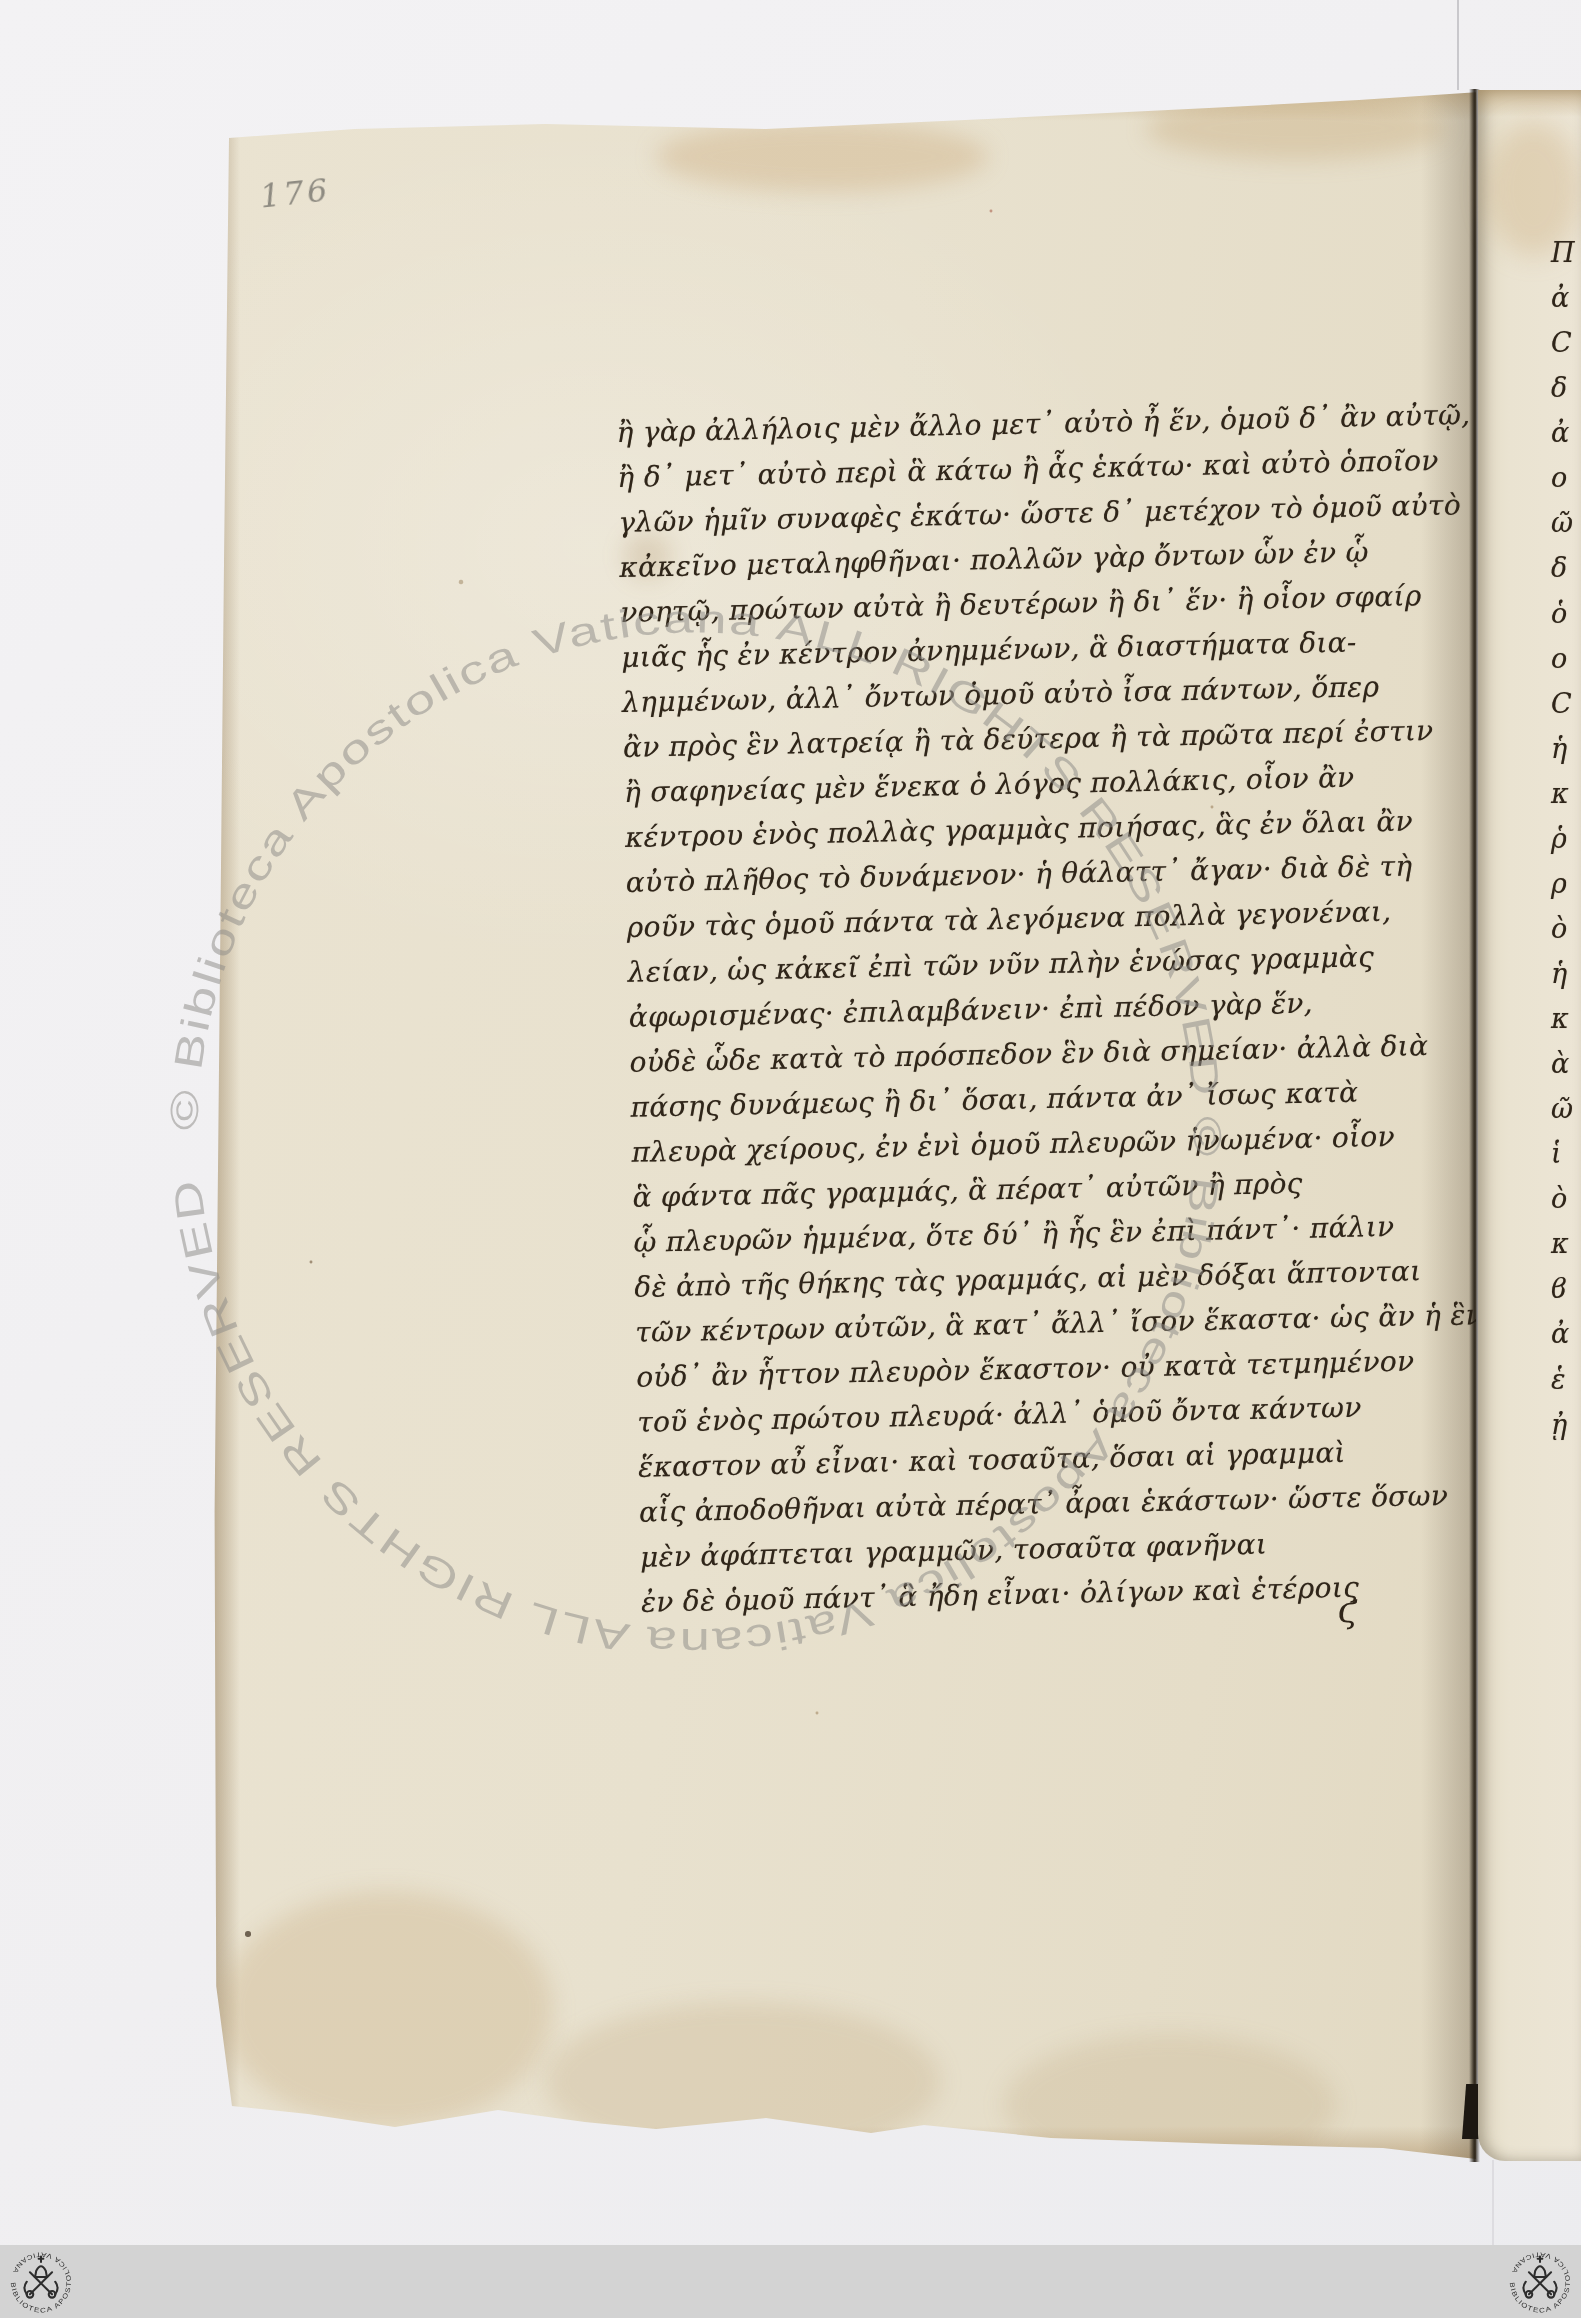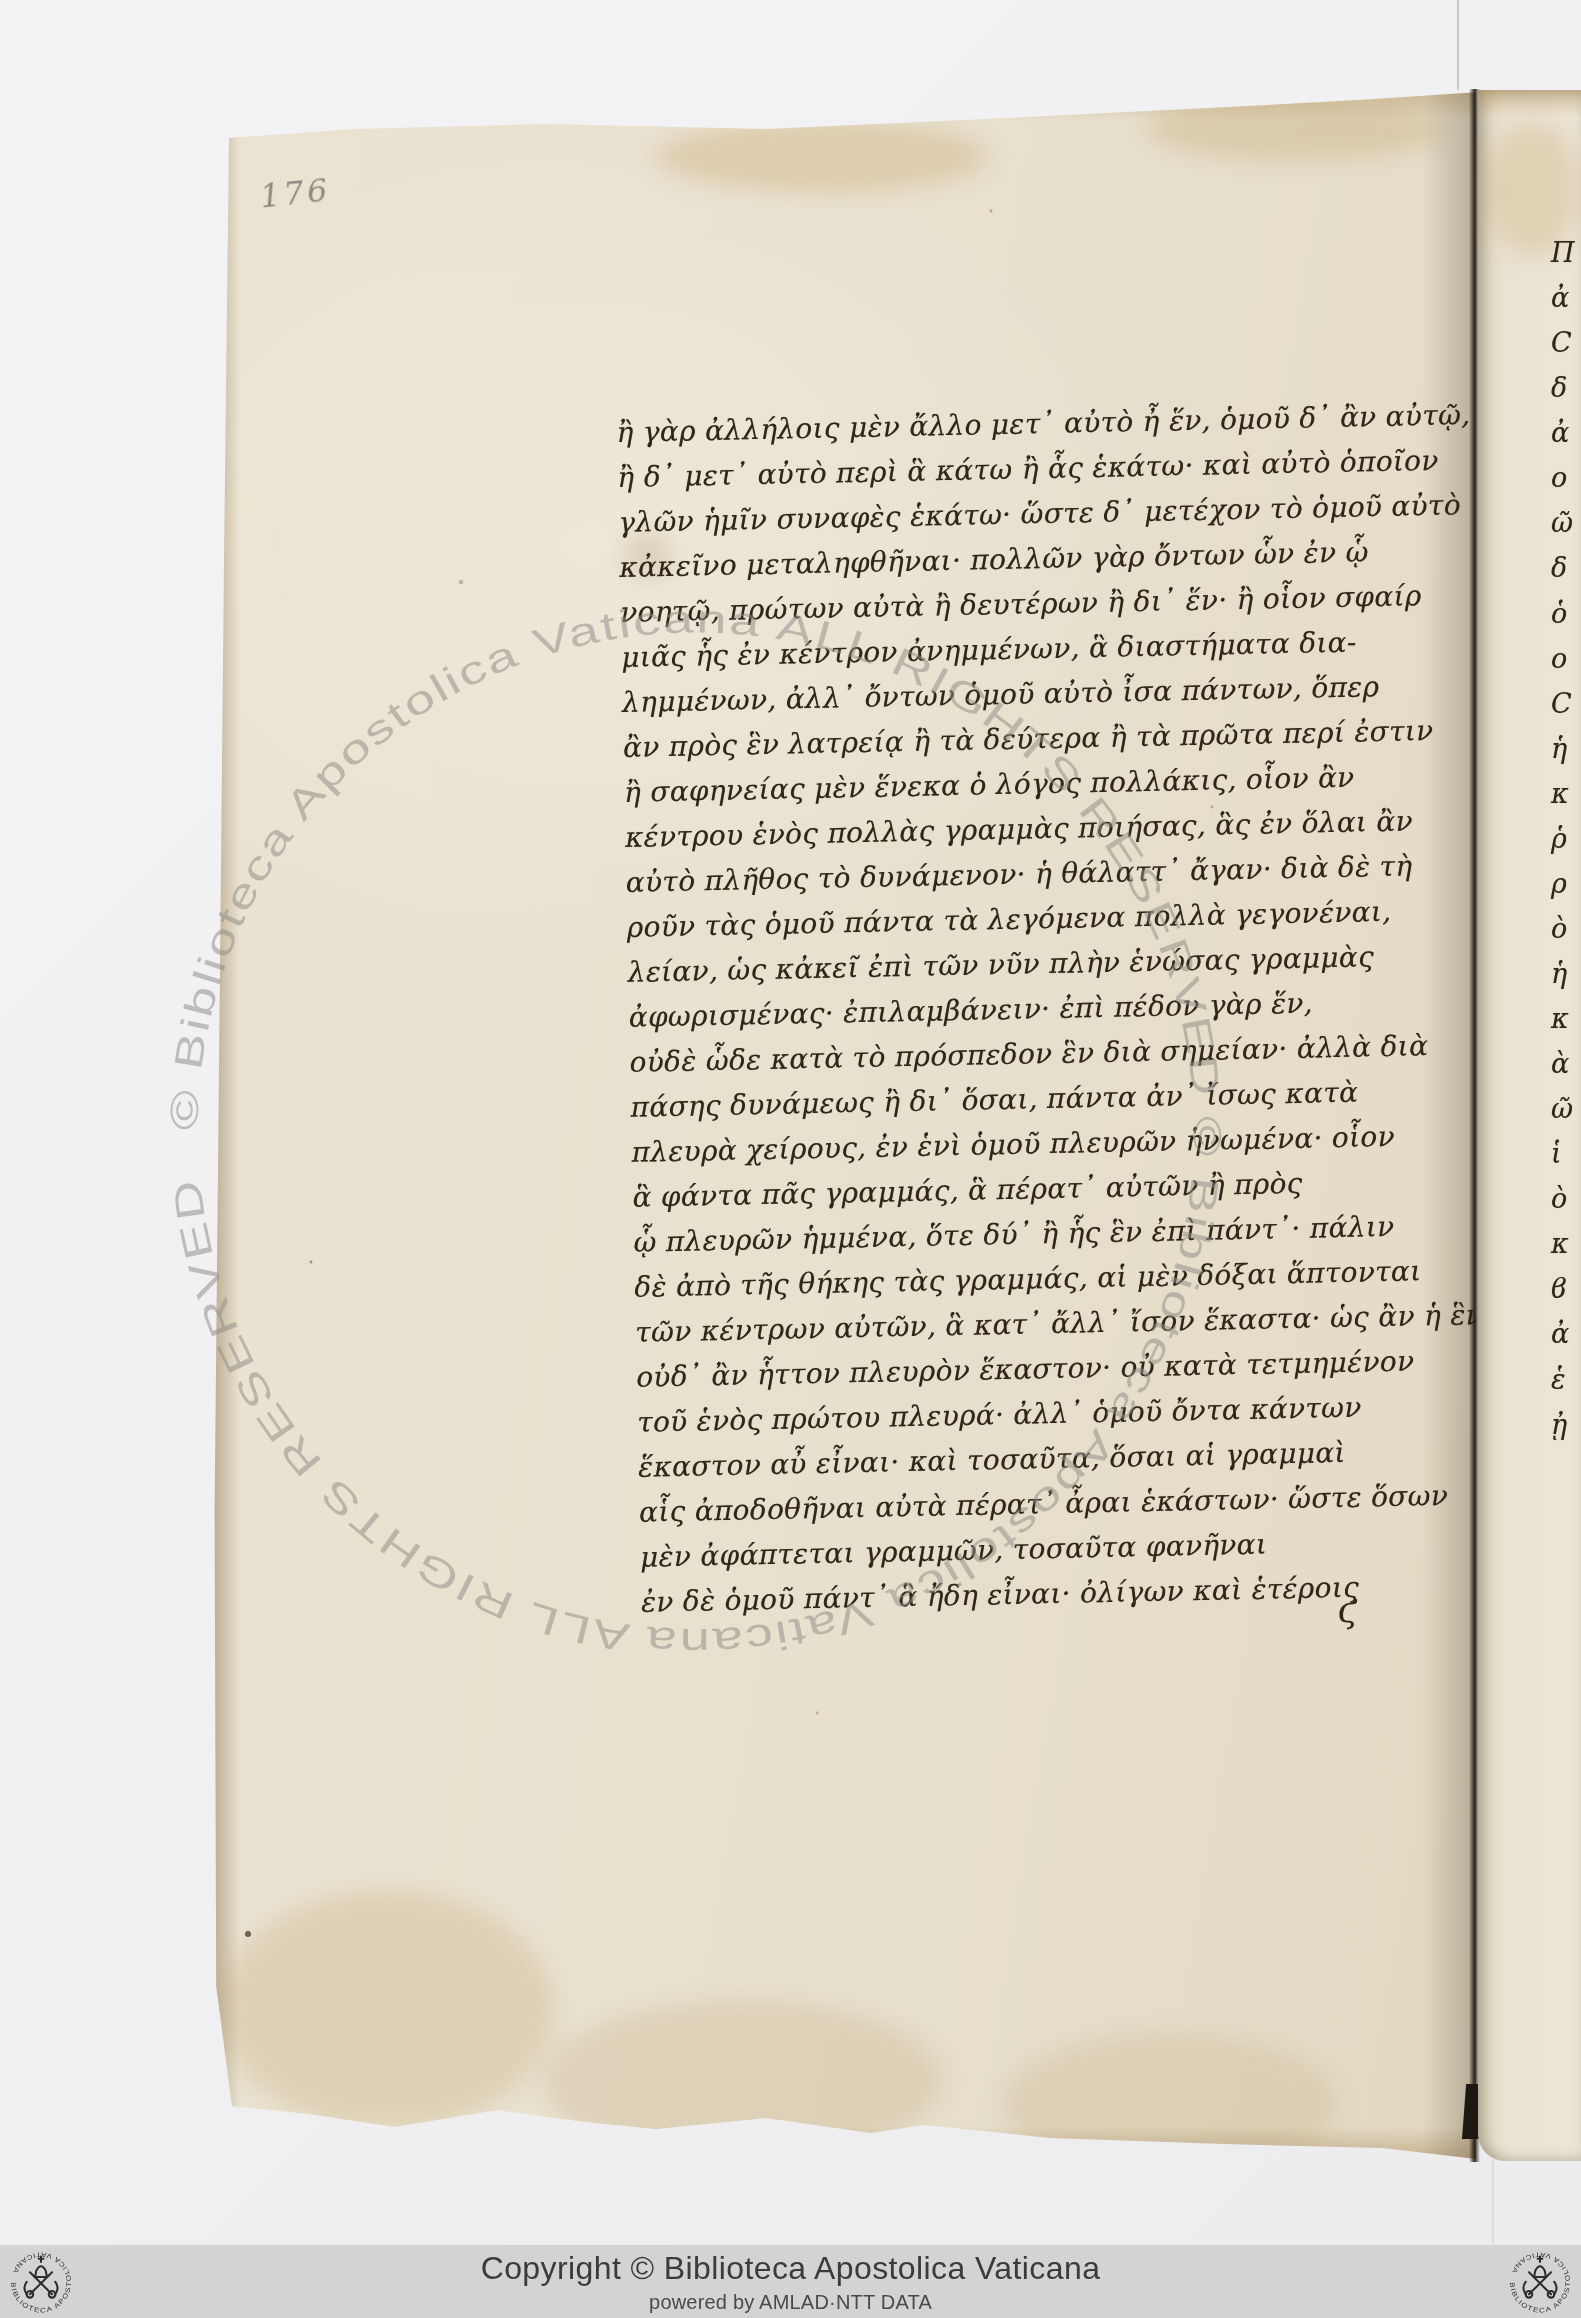--- a/index.html
+++ b/index.html
@@ -224,24 +224,20 @@
           <circle cx="34" cy="60" r="4.2"></circle>
             <circle cx="62" cy="60" r="4.2"></circle>
           <path d="M 42 30 q 6 -11 12 0 l 1.5 8 h -15 z"></path>
           <path d="M 48 12 v 7"></path>
             <path d="M 45 15 h 6"></path>
           <path d="M 30 44 q -6 8 0 16"></path>
             <path d="M 66 44 q 6 8 0 16"></path>
         </g>
       </svg>
     </div>
-    <div class="footer-center">
-      <div class="copyright-line">Copyright © Biblioteca Apostolica Vaticana</div>
-      <div class="powered-line">powered by AMLAD·NTT DATA</div>
-    </div>
     <div class="logo-box">
       <svg width="76" height="71" viewBox="0 0 96 90">
         <defs>
             <path id="ringR" d="M 10 45 A 38 38 0 1 0 86 45 A 38 38 0 1 0 10 45"></path>
           </defs>
         <text class="logo-ring-text"><textPath class="logo-ring-tp" href="#ringR" textLength="226" lengthAdjust="spacingAndGlyphs">BIBLIOTECA APOSTOLICA VATICANA</textPath></text>
         <g stroke="#2d2d2d" fill="none" stroke-width="2.6" stroke-linecap="round">
           <path d="M 34 60 L 62 32"></path>
             <path d="M 62 60 L 34 32"></path>
           <circle cx="34" cy="60" r="4.2"></circle>

